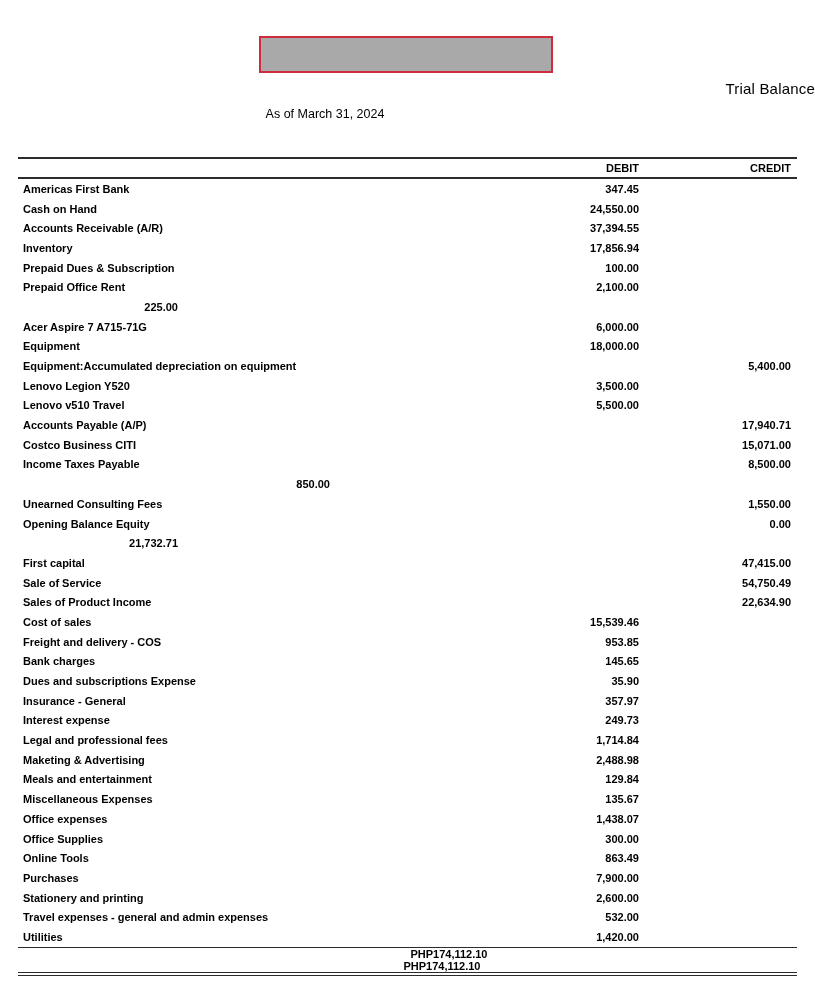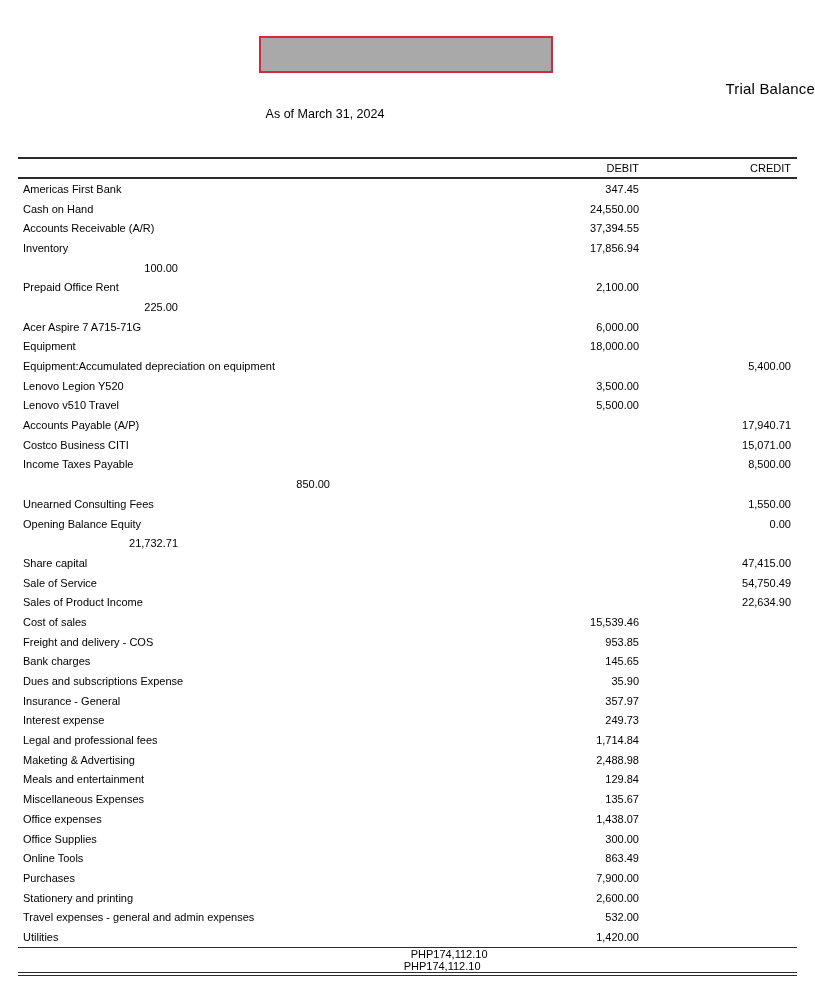--- a/index.html
+++ b/index.html
@@ -23,21 +23,21 @@
     position: absolute; top: 80px; left: 0; width: 815px;
     text-align: right; font-size: 15px; letter-spacing: 0.2px;
   }
   .doc-subtitle {
     position: absolute; top: 107px; left: 0; width: 650px;
     text-align: center; font-size: 12.5px;
   }
 
   
   .tb {
-    position: absolute; left: 18px; top: 157px; width: 779px;
+    position: absolute; left: 18px; top: 157px; width: 779px; font-weight: bold;
   }
   .hdr {
     display: flex; align-items: center; height: 18px;
     border-top: 2px solid #2b2b2b;
     border-bottom: 2px solid #2b2b2b;
     font-size: 11px;
   }
   .row {
     display: flex; align-items: center; height: 19.69px;
     font-size: 11px;
@@ -89,20 +89,21 @@
     <div class="c-account">Accounts Receivable (A/R)</div>
     <div class="c-debit">37,394.55</div>
     <div class="c-credit"></div>
   </div>
       <div class="row">
     <div class="c-account">Inventory</div>
     <div class="c-debit">17,856.94</div>
     <div class="c-credit"></div>
   </div>
       <div class="row">
+    <div class="c-account">Prepaid Dues &amp; Subscription</div>
     <div class="c-debit">100.00</div>
     <div class="c-credit"></div>
   </div>
       <div class="row">
     <div class="c-account">Prepaid Office Rent</div>
     <div class="c-debit">2,100.00</div>
     <div class="c-credit"></div>
   </div>
       <div class="row">
     <div class="c-debit">225.00</div>
@@ -160,21 +161,21 @@
       <div class="row">
     <div class="c-account">Opening Balance Equity</div>
     <div class="c-debit"></div>
     <div class="c-credit">0.00</div>
   </div>
       <div class="row">
     <div class="c-debit">21,732.71</div>
     <div class="c-credit"></div>
   </div>
       <div class="row">
-    <div class="c-account">Share capital</div>
+    <div class="c-account">First capital</div>
     <div class="c-debit"></div>
     <div class="c-credit">47,415.00</div>
   </div>
       <div class="row">
     <div class="c-account">Sale of Service</div>
     <div class="c-debit"></div>
     <div class="c-credit">54,750.49</div>
   </div>
       <div class="row">
     <div class="c-account">Sales of Product Income</div>

